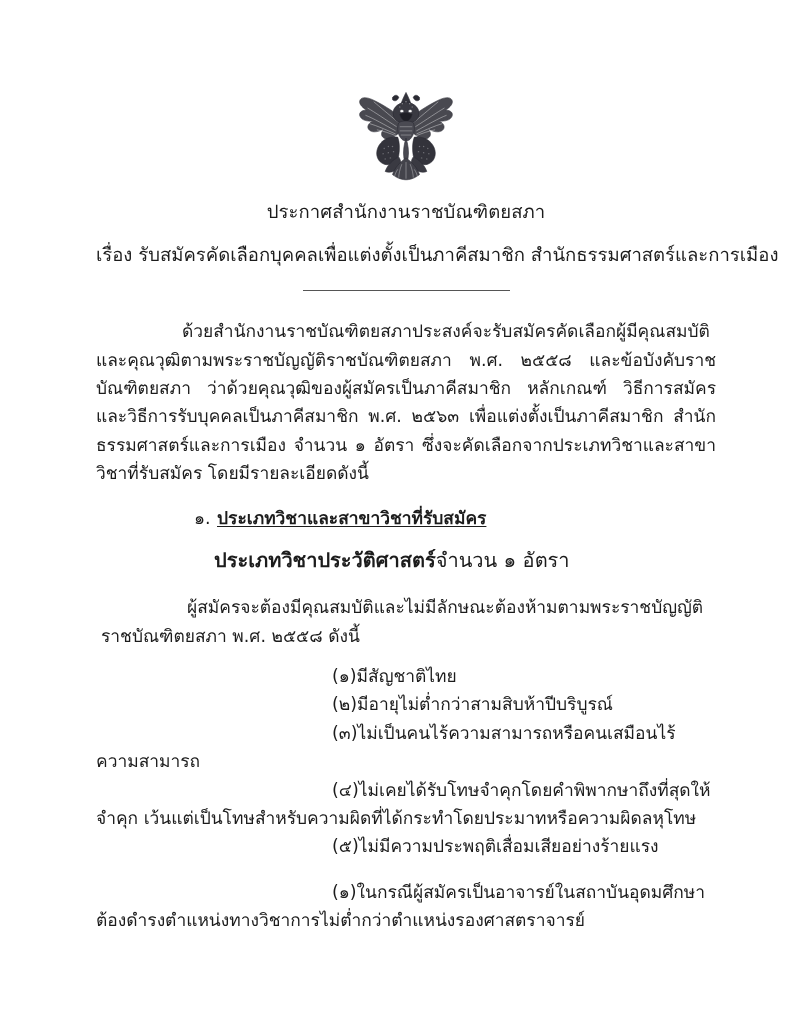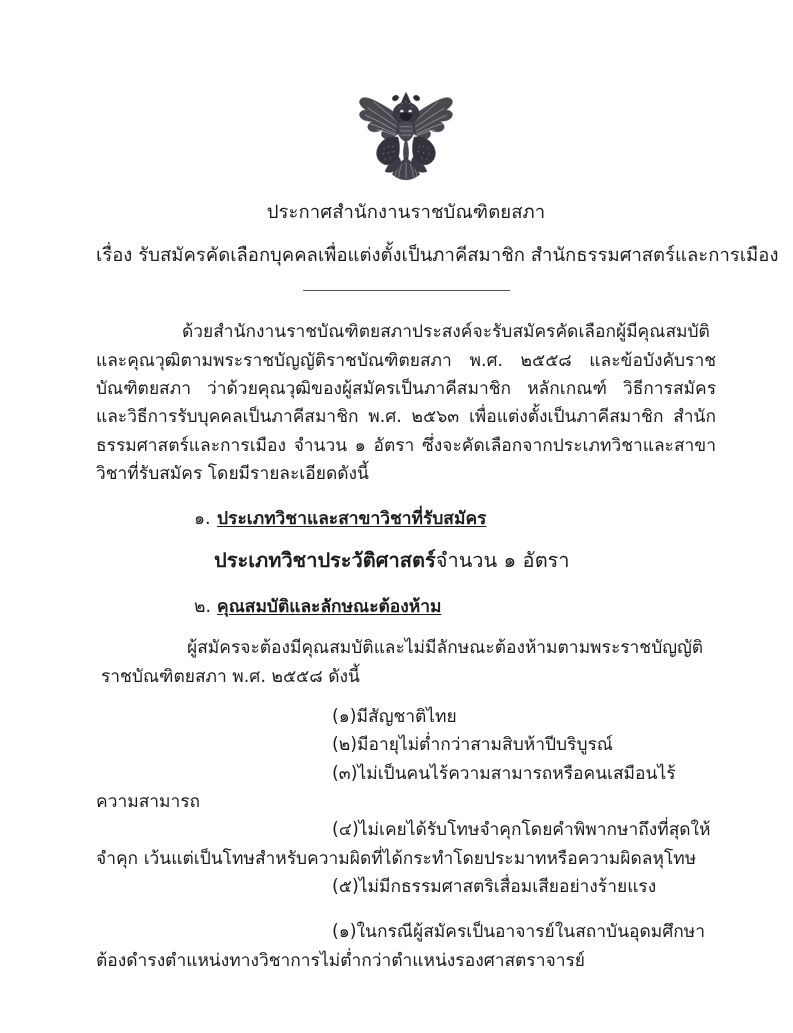--- a/index.html
+++ b/index.html
@@ -274,39 +274,36 @@
           <span class="num">๑.</span><span class="htext">ประเภทวิชาและสาขาวิชาที่รับสมัคร</span>
         </div>
         <div class="job-block">
           <span class="job-row">
             <span class="job-type">ประเภทวิชาประวัติศาสตร์</span><span class="job-count">จำนวน  ๑  อัตรา</span>
           </span>
         </div>
       </div>
 
       <div class="section">
-        <div class="section-heading">
-          <span class="num">๒.</span><span class="htext">คุณสมบัติและลักษณะต้องห้าม</span>
-        </div>
         <p class="para section-body">ผู้สมัครจะต้องมีคุณสมบัติและไม่มีลักษณะต้องห้ามตามพระราชบัญญัติราชบัณฑิตยสภา พ.ศ. ๒๕๕๘  ดังนี้</p>
         <ul class="subitem-list">
           <li class="subitem">
             <span class="lbl">(๑)</span><span>มีสัญชาติไทย</span>
           </li>
           <li class="subitem">
             <span class="lbl">(๒)</span><span>มีอายุไม่ต่ำกว่าสามสิบห้าปีบริบูรณ์</span>
           </li>
           <li class="subitem">
             <span class="lbl">(๓)</span><span>ไม่เป็นคนไร้ความสามารถหรือคนเสมือนไร้ความสามารถ</span>
           </li>
           <li class="subitem">
             <span class="lbl">(๔)</span><span>ไม่เคยได้รับโทษจำคุกโดยคำพิพากษาถึงที่สุดให้จำคุก เว้นแต่เป็นโทษสำหรับความผิดที่ได้กระทำโดยประมาทหรือความผิดลหุโทษ</span>
           </li>
           <li class="subitem">
-            <span class="lbl">(๕)</span><span>ไม่มีกธรรมศาสตริเสื่อมเสียอย่างร้ายแรง</span>
+            <span class="lbl">(๕)</span><span>ไม่มีความประพฤติเสื่อมเสียอย่างร้ายแรง</span>
           </li>
         </ul>
       </div>
 
       <div class="section">
         <ul class="subitem-list">
           <li class="subitem">
             <span class="lbl">(๑)</span><span>ในกรณีผู้สมัครเป็นอาจารย์ในสถาบันอุดมศึกษา ต้องดำรงตำแหน่งทางวิชาการไม่ต่ำกว่าตำแหน่งรองศาสตราจารย์</span>
           </li>
 

